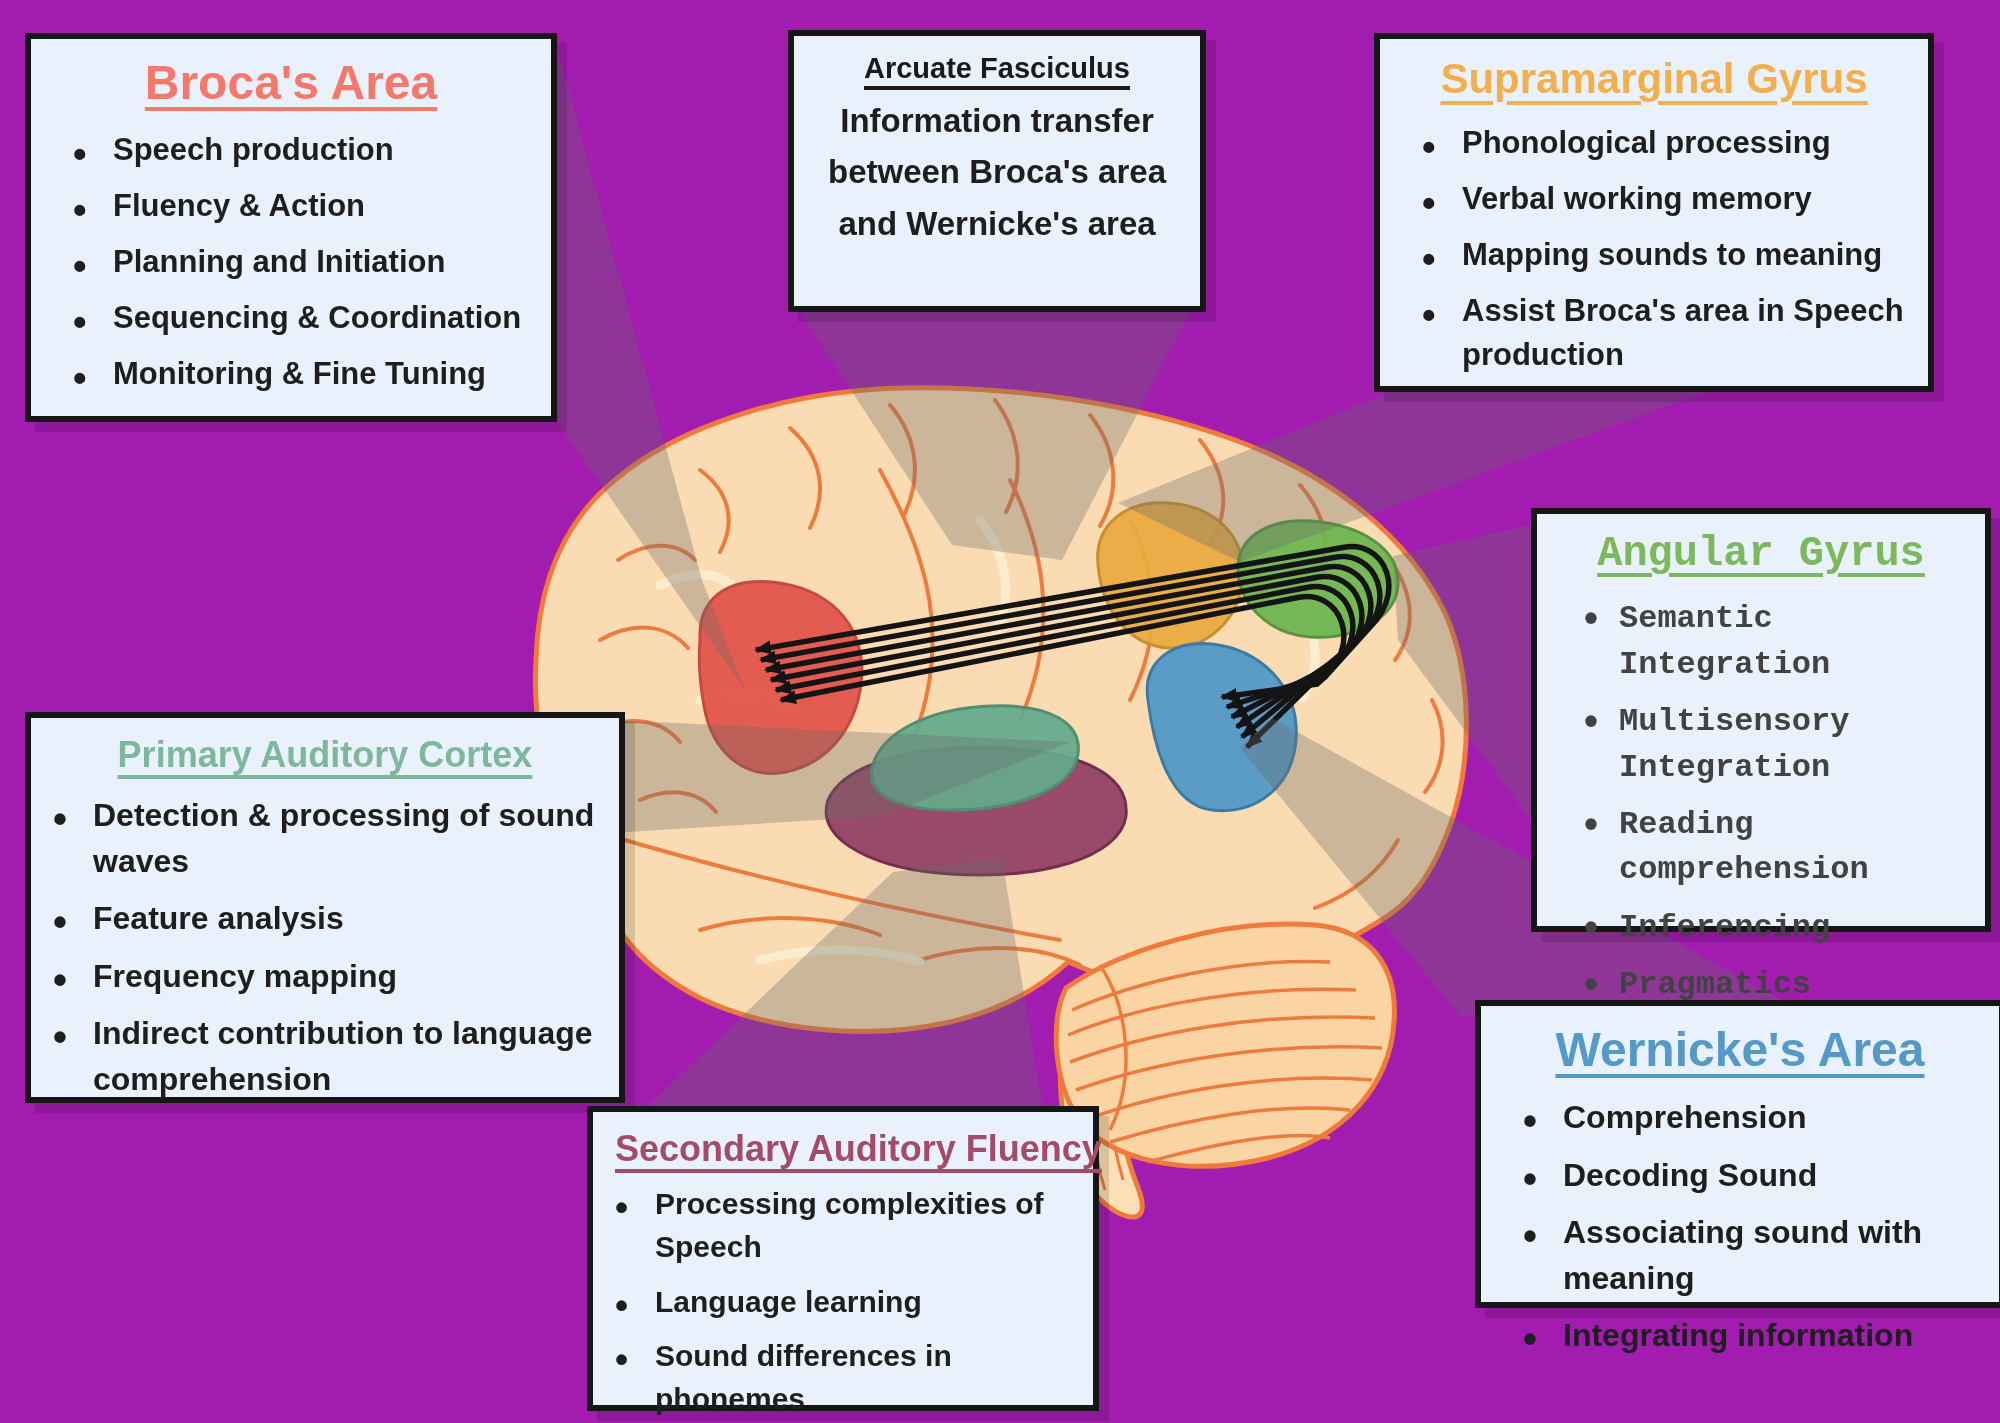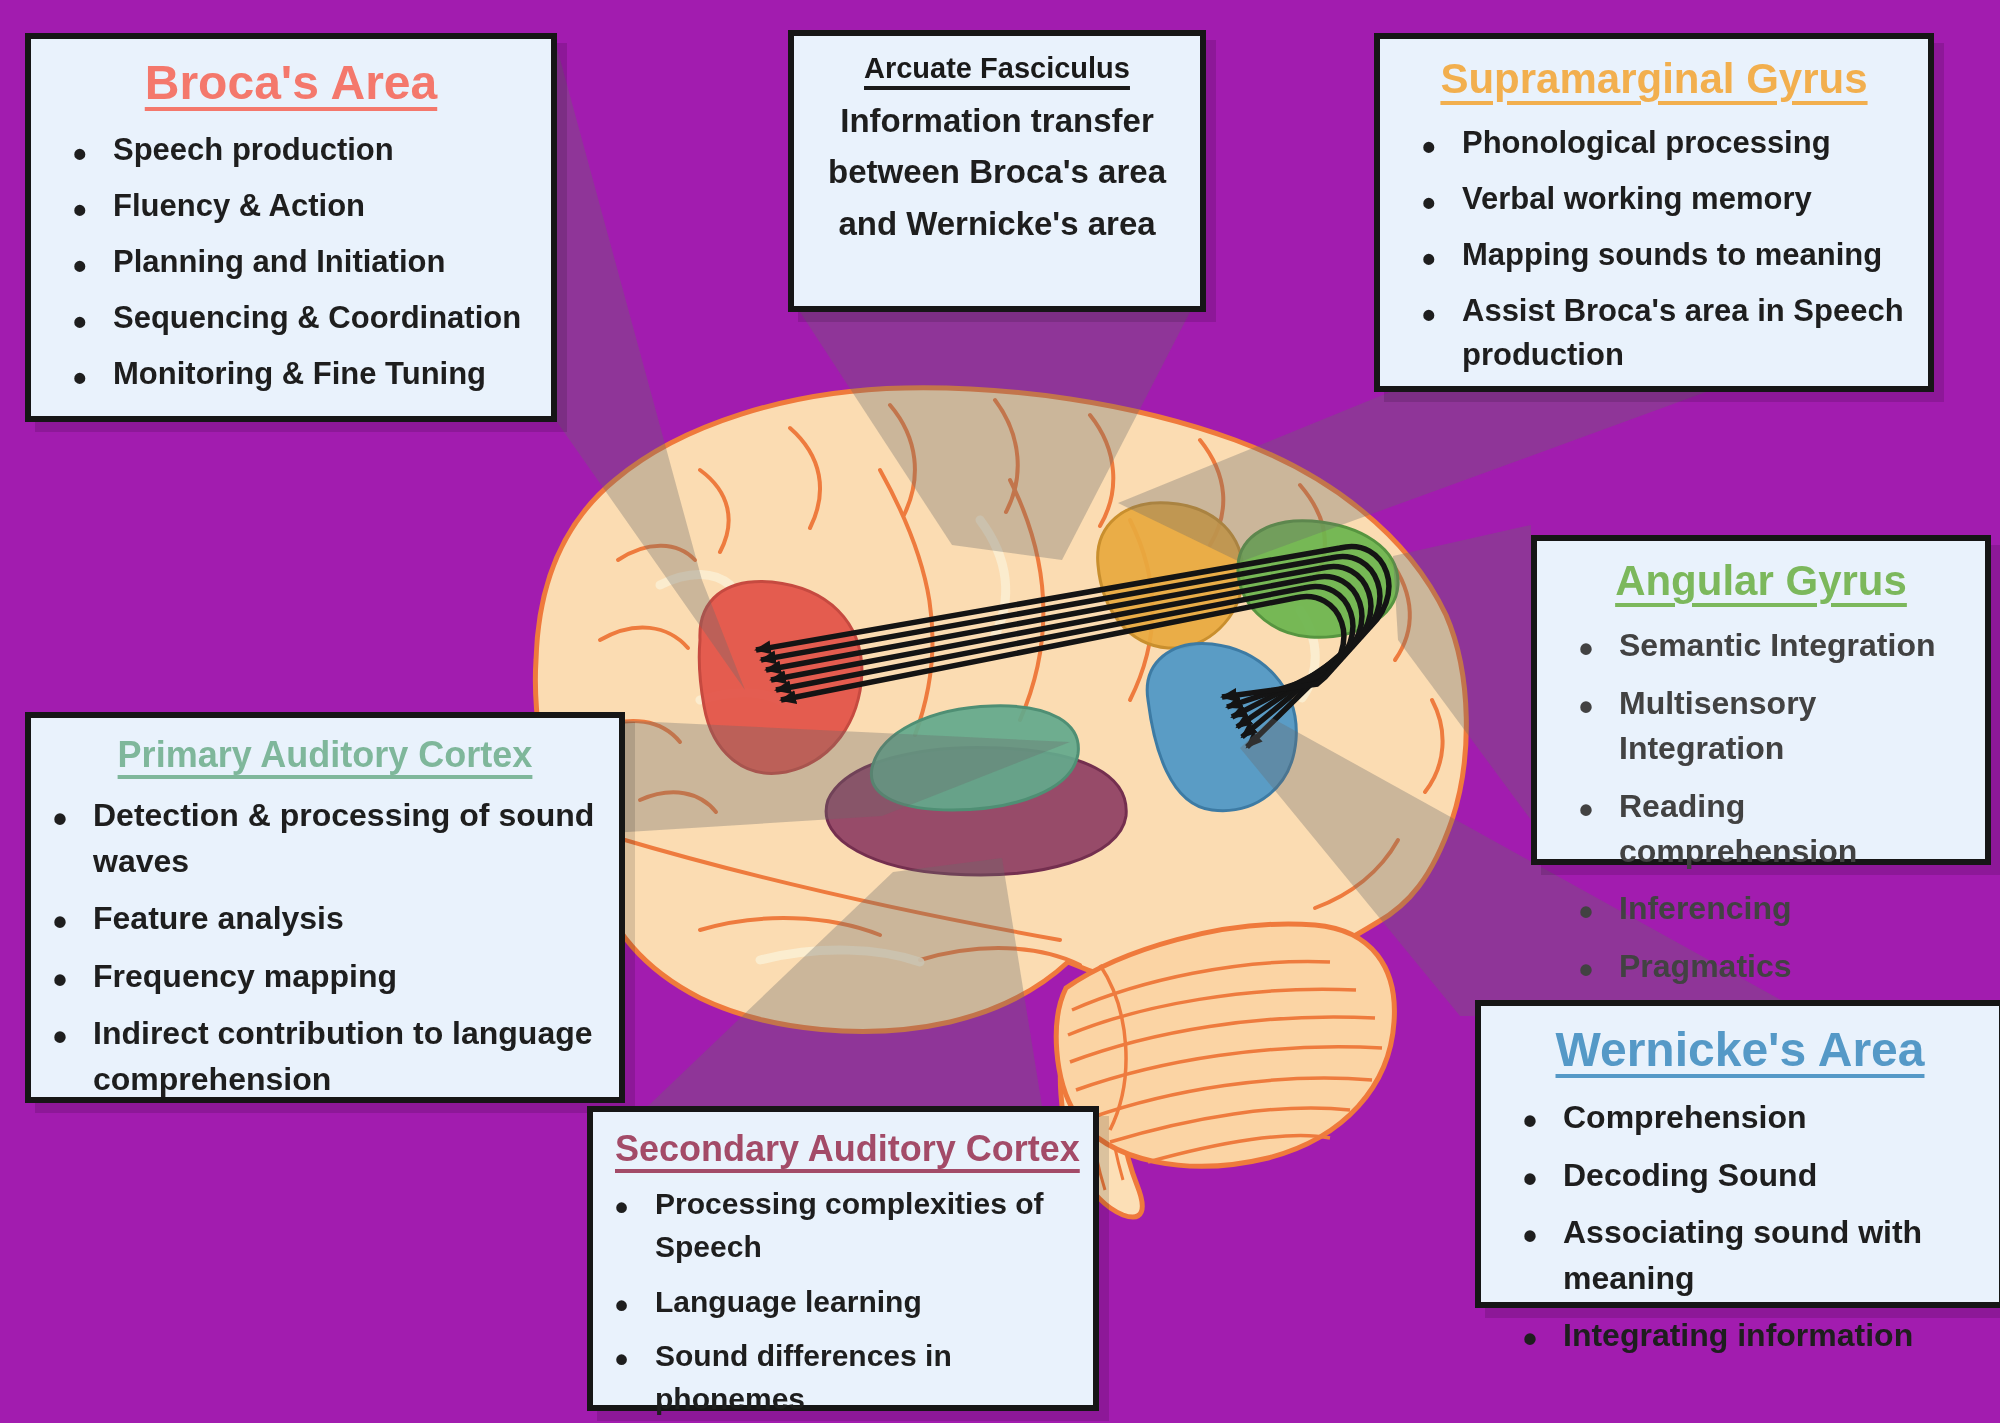--- a/index.html
+++ b/index.html
@@ -204,21 +204,21 @@
   <div class="box" id="box-supramarginal" style="left: 1374px; top: 33px; width: 560px; height: 359px; --body: #1E1E1E;">
     <div class="box-title" style="color: rgb(242, 175, 78);">Supramarginal Gyrus</div>
     <ul class="box-list">
         <li>Phonological processing</li>
         <li>Verbal working memory</li>
         <li>Mapping sounds to meaning</li>
         <li>Assist Broca's area in Speech production</li>
       </ul>
   </div>
 
-  <div class="box" id="box-angular" style="left: 1531px; top: 535px; width: 460px; height: 330px; --body: #424242;">
+  <div class="box" id="box-angular" style="left: 1531px; top: 508px; width: 460px; height: 424px; font-family: Liberation Mono, monospace; --body: #424242;">
     <div class="box-title" style="color: rgb(124, 184, 92);">Angular Gyrus</div>
     <ul class="box-list">
         <li>Semantic Integration</li>
         <li>Multisensory Integration</li>
         <li>Reading comprehension</li>
         <li>Inferencing</li>
         <li>Pragmatics</li>
       </ul>
   </div>
 
@@ -226,21 +226,21 @@
     <div class="box-title" style="color: rgb(127, 183, 155);">Primary Auditory Cortex</div>
     <ul class="box-list">
         <li>Detection &amp; processing of sound waves</li>
         <li>Feature analysis</li>
         <li>Frequency mapping</li>
         <li>Indirect contribution to language comprehension</li>
       </ul>
   </div>
 
   <div class="box" id="box-secondary" style="left: 587px; top: 1106px; width: 512px; height: 305px; --body: #1E1E1E;">
-    <div class="box-title" style="color: rgb(163, 75, 104);">Secondary Auditory Cortex</div>
+    <div class="box-title" style="color: rgb(163, 75, 104);">Secondary Auditory Fluency</div>
     <ul class="box-list">
         <li>Processing complexities of Speech</li>
         <li>Language learning</li>
         <li>Sound differences in phonemes</li>
       </ul>
   </div>
 
   <div class="box" id="box-wernicke" style="left: 1455px; top: 1000px; width: 530px; height: 308px; margin-left: 20px; --body: #1E1E1E;">
     <div class="box-title" style="color: rgb(85, 153, 199);">Wernicke's Area</div>
     <ul class="box-list">

